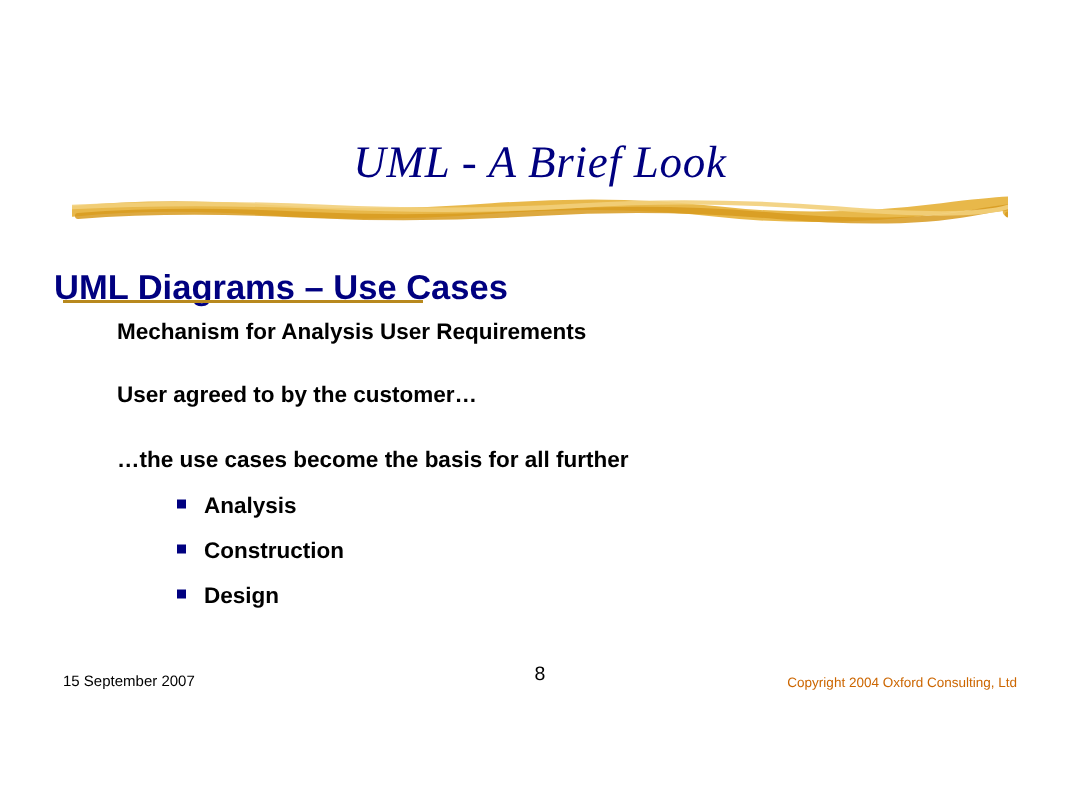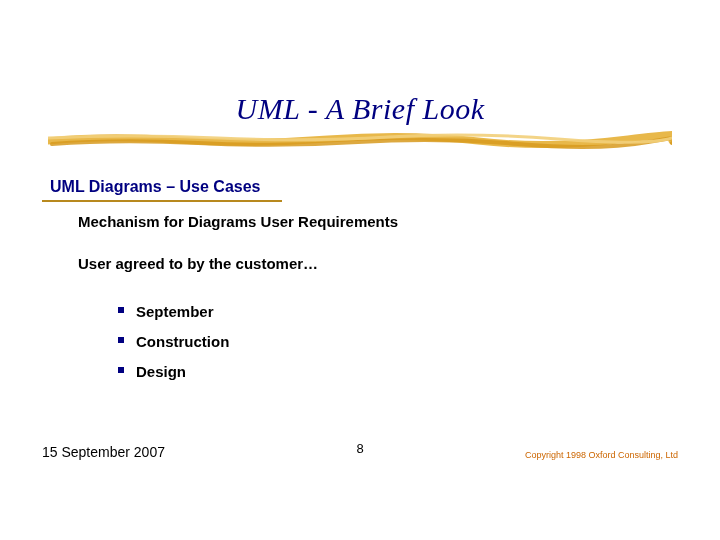--- a/index.html
+++ b/index.html
@@ -35,23 +35,23 @@
   .brush-rule {
     position: absolute;
     top: 130px;
     left: 48px;
     width: 624px;
     height: 20px;
   }
   .section-heading {
     position: absolute;
     top: 178px;
-    left: 50px;
+    left: 36px;
     font-weight: bold;
-    font-size: 16px;
+    font-size: 23px;
     color: #000080;
   }
   .section-underline {
     position: absolute;
     top: 200px;
     left: 42px;
     width: 240px;
     height: 2px;
     background: #b8891e;
   }
@@ -88,21 +88,21 @@
     left: 0;
     top: 10px;
     width: 6px;
     height: 6px;
     background: #000080;
   }
   .footer-date {
     position: absolute;
     bottom: 16px;
     left: 42px;
-    font-size: 14px;
+    font-size: 10px;
     color: #000;
   }
   .footer-page {
     position: absolute;
     bottom: 20px;
     left: 0;
     width: 720px;
     text-align: center;
     font-size: 13px;
     color: #000;
@@ -125,26 +125,27 @@
   <svg class="brush-rule" viewBox="0 0 624 20" preserveAspectRatio="none">
     <path d="M0 11 Q 60 5 130 10 T 280 9 T 430 11 T 580 9 T 624 11" fill="none" stroke="#e8b84a" stroke-width="7" stroke-linecap="round"></path>
     <path d="M4 14 Q 70 9 150 13 T 310 12 T 470 14 T 600 12 T 624 13" fill="none" stroke="#d79a1f" stroke-width="4" stroke-linecap="round" opacity="0.85"></path>
     <path d="M0 8 Q 80 4 170 8 T 340 7 T 510 9 T 624 8" fill="none" stroke="#f2cf7a" stroke-width="3" stroke-linecap="round" opacity="0.9"></path>
   </svg>
 
   <div class="section-heading">UML Diagrams – Use Cases</div>
   <div class="section-underline"></div>
 
   <div class="body">
-    <div class="para">Mechanism for Diagrams User Requirements</div>
+    <div class="para">Mechanism for Analysis User Requirements</div>
     <div class="para">User agreed to by the customer…</div>
+    <div class="para tight">…the use cases become the basis for all further</div>
     <ul class="bullets">
-      <li>September</li>
+      <li>Analysis</li>
       <li>Construction</li>
       <li>Design</li>
     </ul>
   </div>
 
   <div class="footer-date">15 September 2007</div>
   <div class="footer-page">8</div>
-  <div class="footer-copyright">Copyright 1998 Oxford Consulting, Ltd</div>
+  <div class="footer-copyright">Copyright 2004 Oxford Consulting, Ltd</div>
 
 </div>
 
 </body></html>

